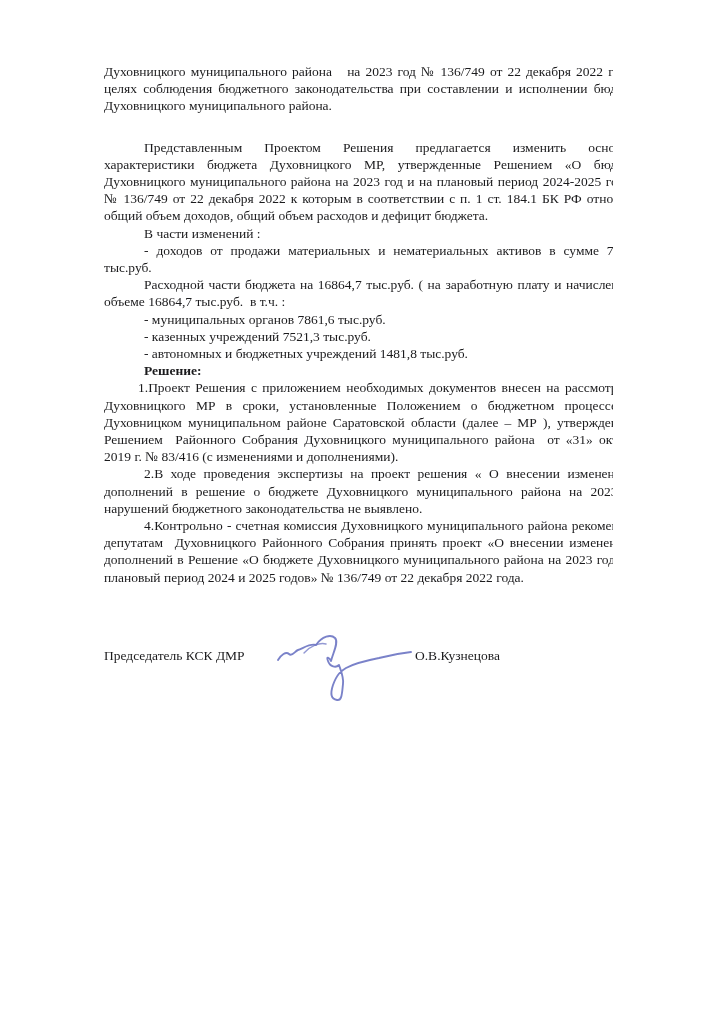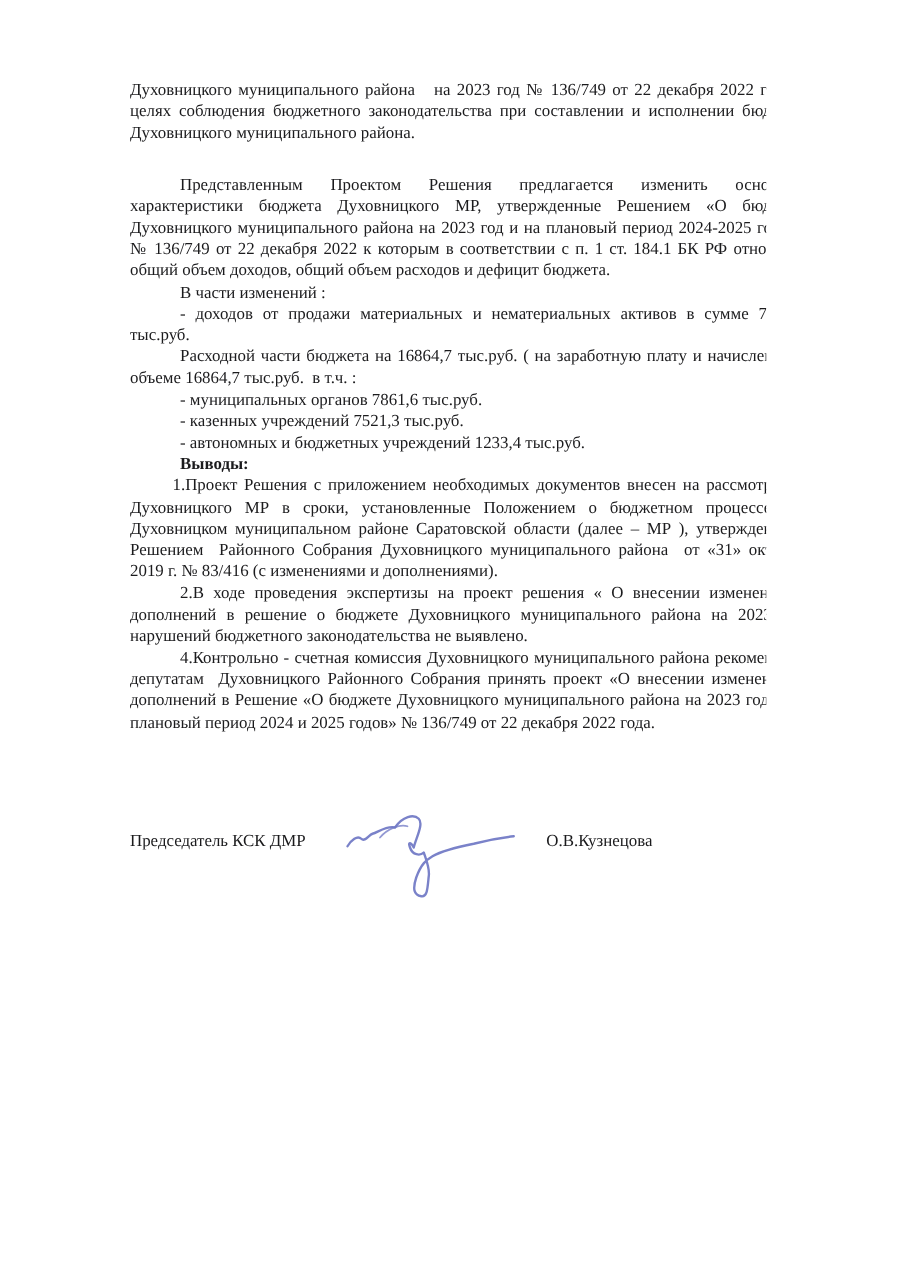--- a/index.html
+++ b/index.html
@@ -30,32 +30,32 @@
     white-space: pre-wrap;
   }
   .ind    { text-indent: 40px; }
   .ind-lg { text-indent: 52px; }
   .ind-sm { text-indent: 34px; }
   .gap-above { margin-top: 24px !important; }
   .bold { font-weight: bold; }
 
   .signature-row {
     position: relative;
-    margin-top: 79px;
+    margin-top: 62px;
     height: 95px;
     font-size: 13.5px;
   }
   .sig-left {
     position: absolute;
     left: 0;
     top: 0;
   }
   .sig-right {
     position: absolute;
-    left: 333px;
+    left: 311px;
     top: 0;
   }
   .sig-ink {
     position: absolute;
     left: 160px;
     top: -26px;
     width: 160px;
     height: 90px;
   }
 </style>
@@ -64,22 +64,22 @@
 
 <div class="page">
   <div class="content">
     <p>Духовницкого муниципального района   на 2023 год № 136/749 от 22 декабря 2022 года в целях соблюдения бюджетного законодательства при составлении и исполнении бюджета Духовницкого муниципального района.</p>
     <p class="ind gap-above">Представленным Проектом Решения предлагается изменить основные характеристики бюджета Духовницкого МР, утвержденные Решением «О бюджете Духовницкого муниципального района на 2023 год и на плановый период 2024-2025 годов» № 136/749 от 22 декабря 2022 к которым в соответствии с п. 1 ст. 184.1 БК РФ относятся общий объем доходов, общий объем расходов и дефицит бюджета.</p>
     <p class="ind">В части изменений :</p>
     <p class="ind">- доходов от продажи материальных и нематериальных активов в сумме 7267,0 тыс.руб.</p>
     <p class="ind">Расходной части бюджета на 16864,7 тыс.руб. ( на заработную плату и начислений в объеме 16864,7 тыс.руб.  в т.ч. :</p>
     <p class="ind">- муниципальных органов 7861,6 тыс.руб.</p>
     <p class="ind">- казенных учреждений 7521,3 тыс.руб.</p>
-    <p class="ind">- автономных и бюджетных учреждений 1233,4 тыс.руб.</p>
-    <p class="ind bold">Выводы:</p>
+    <p class="ind">- автономных и бюджетных учреждений 1481,8 тыс.руб.</p>
+    <p class="ind bold">Решение:</p>
     <p class="ind-sm">1.Проект Решения с приложением необходимых документов внесен на рассмотрение Духовницкого МР в сроки, установленные Положением о бюджетном процессе  в Духовницком муниципальном районе Саратовской области (далее – МР ), утвержденного Решением  Районного Собрания Духовницкого муниципального района  от «31» октября 2019 г. № 83/416 (с изменениями и дополнениями).</p>
     <p class="ind">2.В ходе проведения экспертизы на проект решения « О внесении изменений и дополнений в решение о бюджете Духовницкого муниципального района на 2023 год нарушений бюджетного законодательства не выявлено.</p>
     <p class="ind">4.Контрольно - счетная комиссия Духовницкого муниципального района рекомендует  депутатам  Духовницкого Районного Собрания принять проект «О внесении изменений и дополнений в Решение «О бюджете Духовницкого муниципального района на 2023 год и на плановый период 2024 и 2025 годов» № 136/749 от 22 декабря 2022 года.</p>
 
     <div class="signature-row">
       <span class="sig-left">Председатель  КСК ДМР</span>
       <svg class="sig-ink" viewBox="0 0 160 90" fill="none" xmlns="http://www.w3.org/2000/svg">
         <path d="M14,38
                  C17,33 22,29 25,32
                  C28,35 31,29 34,28

